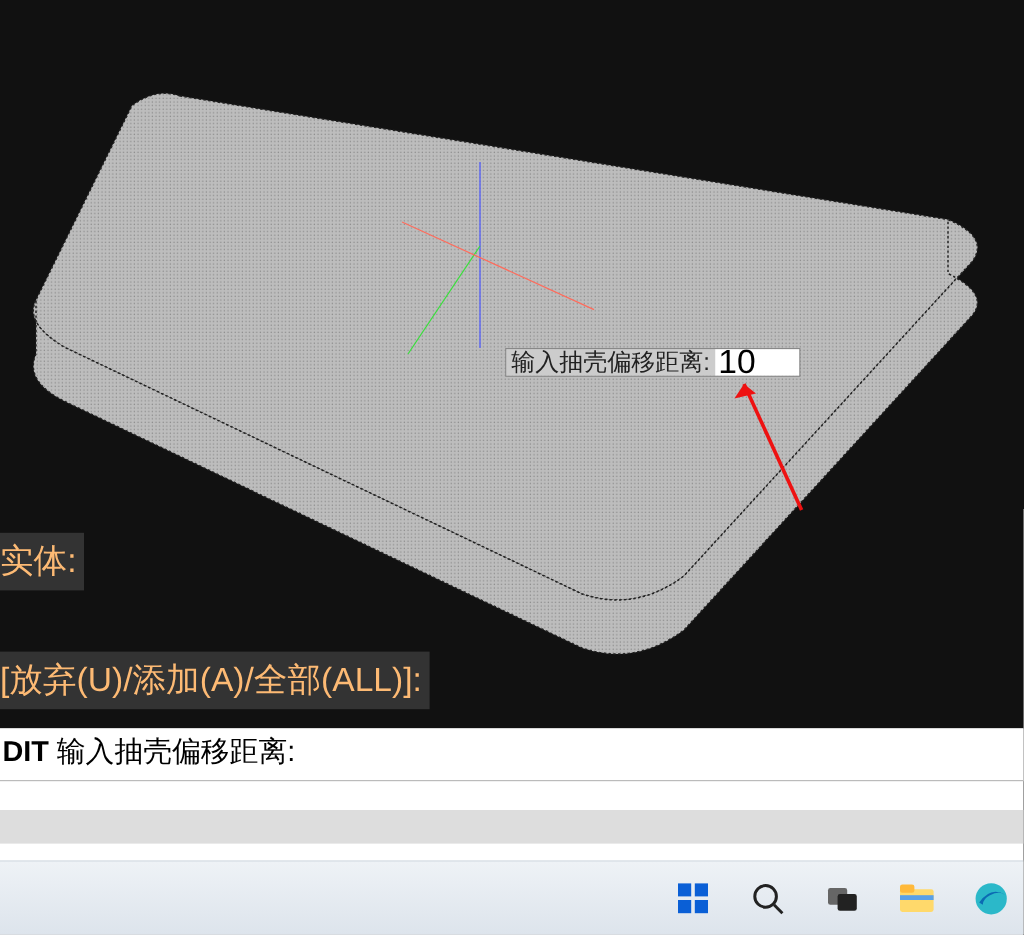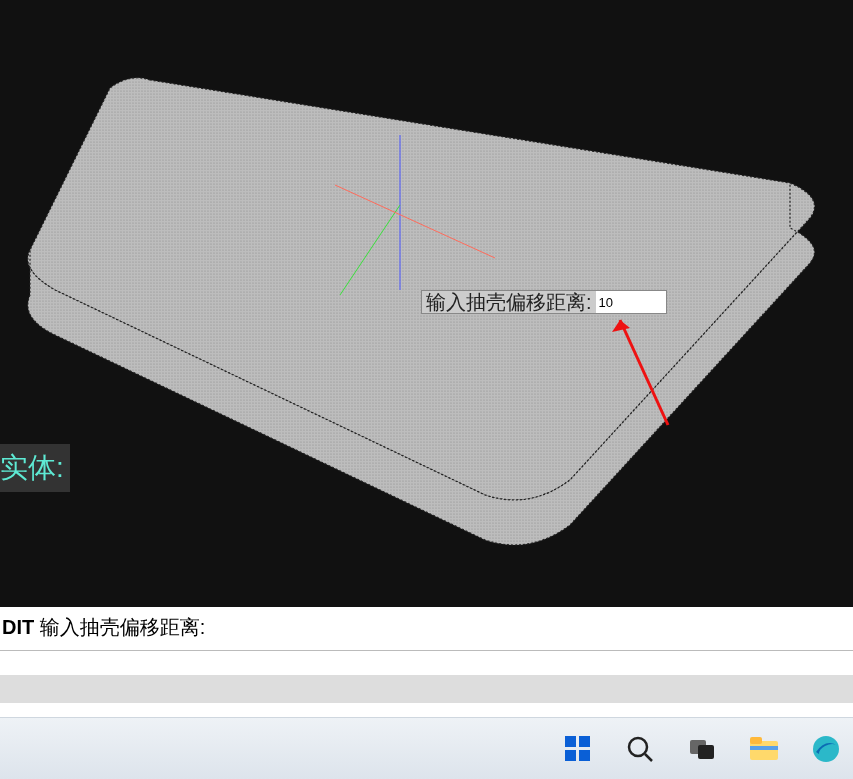--- a/index.html
+++ b/index.html
@@ -1,25 +1,25 @@
 <!DOCTYPE html>
 <html><head>
 <meta charset="utf-8">
 <style>
   * { margin: 0; padding: 0; box-sizing: border-box; }
   body { width: 853px; height: 779px; font-family: "Microsoft YaHei", sans-serif; overflow: hidden; position: relative; background: #fff; }
   .viewport { position: absolute; left: 0; top: 0; width: 853px; height: 607px; background: #111; }
   .viewport svg { position: absolute; left: 0; top: 0; }
   .float-input { position: absolute; left: 421px; top: 290px; height: 24px; display: flex; border: 1px solid #888; }
   .float-input .lbl { background: #ccc; color: #222; font-size: 20px; padding: 0 4px; line-height: 22px; }
-  .float-input input { width: 70px; background: #fff; border: none; font-size: 13px; padding: 0 3px; font-family: inherit; }
+  .float-input input { width: 70px; background: #fff; border: none; font-size: 28px; padding: 0 3px; font-family: inherit; }
   .arrow1 { position: absolute; left: 608px; top: 310px; }
-  .console { position: absolute; left: 0; top: 444px; width: 853px; font-size: 28px; line-height: 1.7; color: #5eead4; }
+  .console { position: absolute; left: 0; top: 444px; width: 853px; font-size: 28px; line-height: 1.7; color: #fdba74; }
   .console div { display: inline-block; background: rgba(80,80,80,0.55); padding: 0 6px 0 0; margin-bottom: 4px; }
-  .cmdline { position: absolute; left: 0; top: 607px; width: 853px; height: 44px; background: #fff; font-size: 20px; color: #000; padding-left: 2px; line-height: 40px; border-bottom: 1px solid #bbb; }
+  .cmdline { position: absolute; left: 0; top: 607px; width: 853px; height: 44px; background: #fff; font-size: 24px; color: #000; padding-left: 2px; line-height: 40px; border-bottom: 1px solid #bbb; }
   .cmdline span.bold { font-weight: bold; }
   .graybar { position: absolute; left: 0; top: 675px; width: 853px; height: 28px; background: #ddd; }
   .taskbar { position: absolute; left: 0; top: 717px; width: 853px; height: 62px; background: linear-gradient(#eef2f6,#dde4ec); display: flex; align-items: center; justify-content: flex-end; gap: 28px; padding-right: 10px; border-top: 1px solid #cfd7df; }
   .taskbar .tb-item { width: 34px; height: 34px; display: flex; align-items: center; justify-content: center; }
 </style>
 </head>
 <body>
 
 <div class="viewport">
   <svg width="853" height="607">
@@ -55,20 +55,21 @@
          Z"></path>
 
     <line x1="400" y1="135" x2="400" y2="290" stroke="#4a57ff"></line>
     <line x1="400" y1="205" x2="340" y2="295" stroke="#38e03a"></line>
     <line x1="335" y1="185" x2="495" y2="258" stroke="#ff6b5b"></line>
   </svg>
 
   <div class="console">
     <div>实体:</div><br>
     <br>
+    <div>[放弃(U)/添加(A)/全部(ALL)]:</div>
   </div>
 </div>
 
 <div class="float-input">
   <span class="lbl">输入抽壳偏移距离:</span>
   <input type="text" value="10" style="">
 </div>
 
 <svg class="arrow1" width="70" height="120">
   <line x1="60" y1="115" x2="12" y2="10" stroke="#e11" stroke-width="3"></line>

